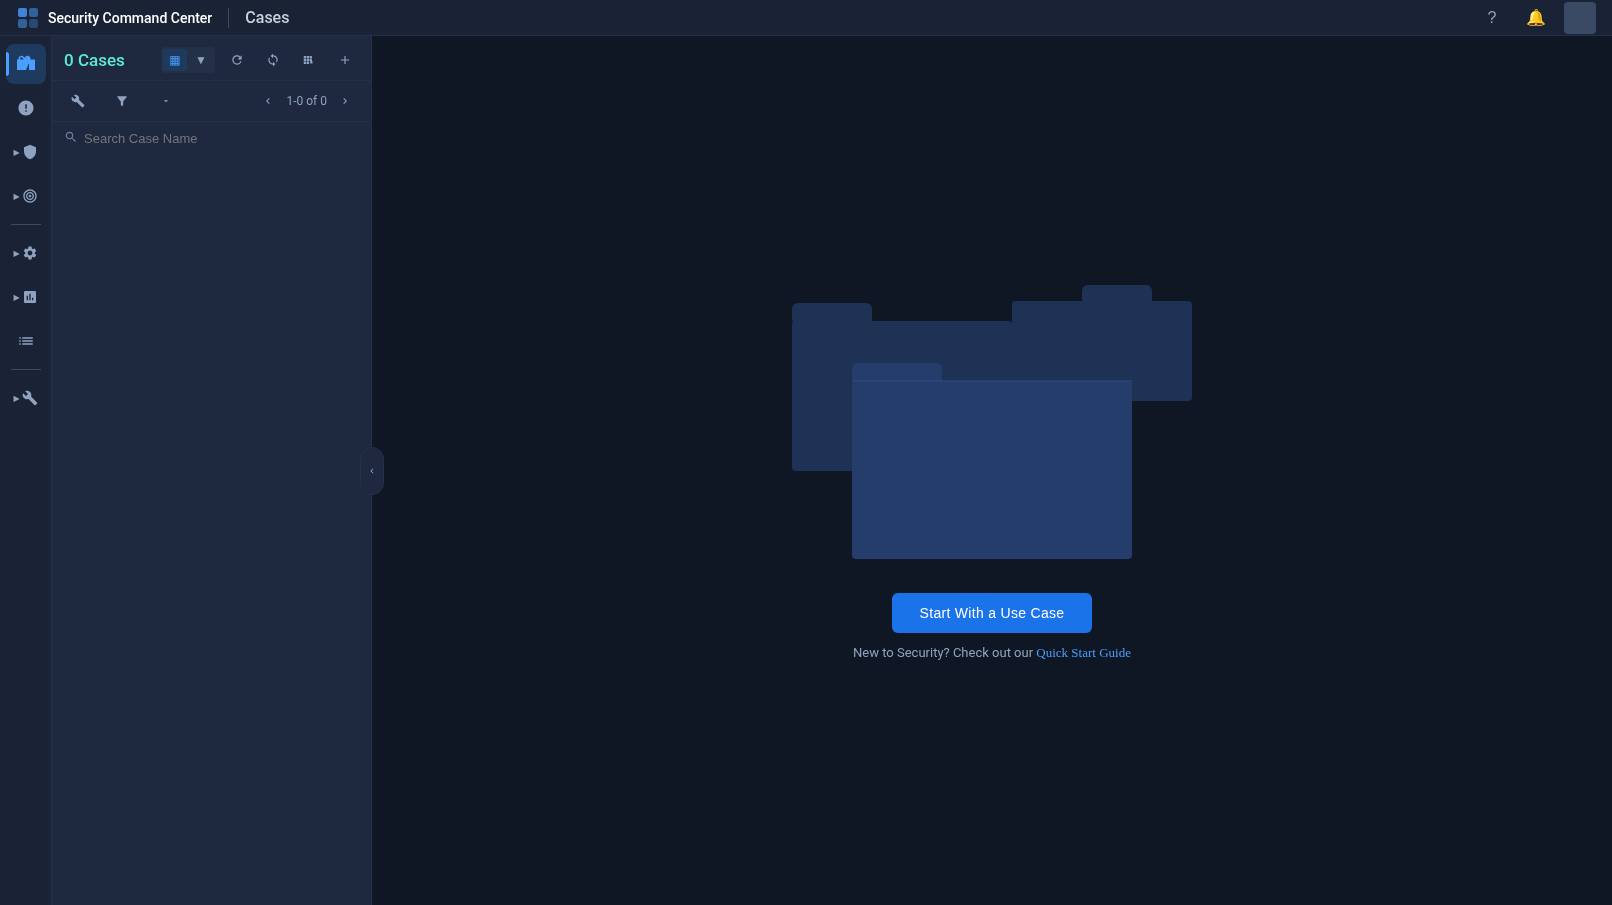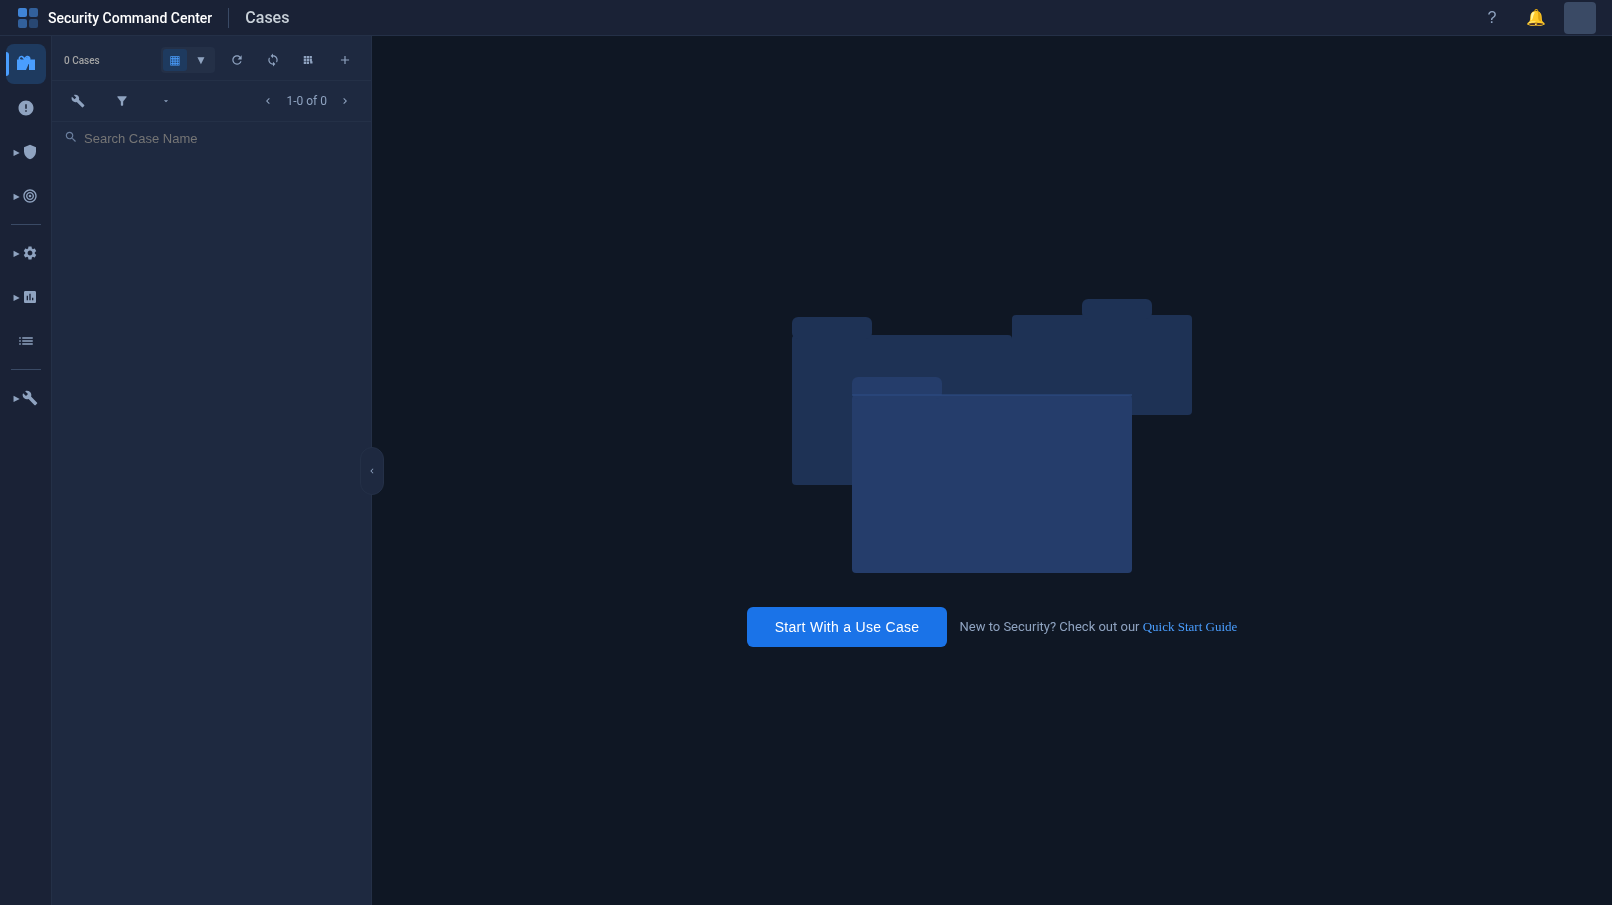--- a/index.html
+++ b/index.html
@@ -146,23 +146,23 @@
       flex-direction: column;
     }
     .cases-toolbar {
       padding: 10px 12px 6px;
       display: flex;
       align-items: center;
       gap: 8px;
       border-bottom: 1px solid #243047;
     }
     .cases-count {
-      font-size: 10px;
+      font-size: 17px;
       font-weight: 500;
-      color: #a3a3a3;
+      color: #5eead4;
       flex: 1;
     }
     .toolbar-icon {
       width: 28px;
       height: 28px;
       display: flex;
       align-items: center;
       justify-content: center;
       border-radius: 4px;
       cursor: pointer;
@@ -279,21 +279,21 @@
       font-size: 13px;
     }
     .bottom-text a {
       color: #4a9eff;
       text-decoration: none;
       font-family: Liberation Serif, serif;
     }
 
     .empty-footer {
       display: flex;
-      flex-direction: row;
+      flex-direction: column;
       align-items: center;
       gap: 12px;
     }
   </style>
 </head>
 <body>
 
 <div class="topnav">
   <div class="topnav-logo">
     <svg class="logo-icon" viewBox="0 0 24 24" fill="none">

